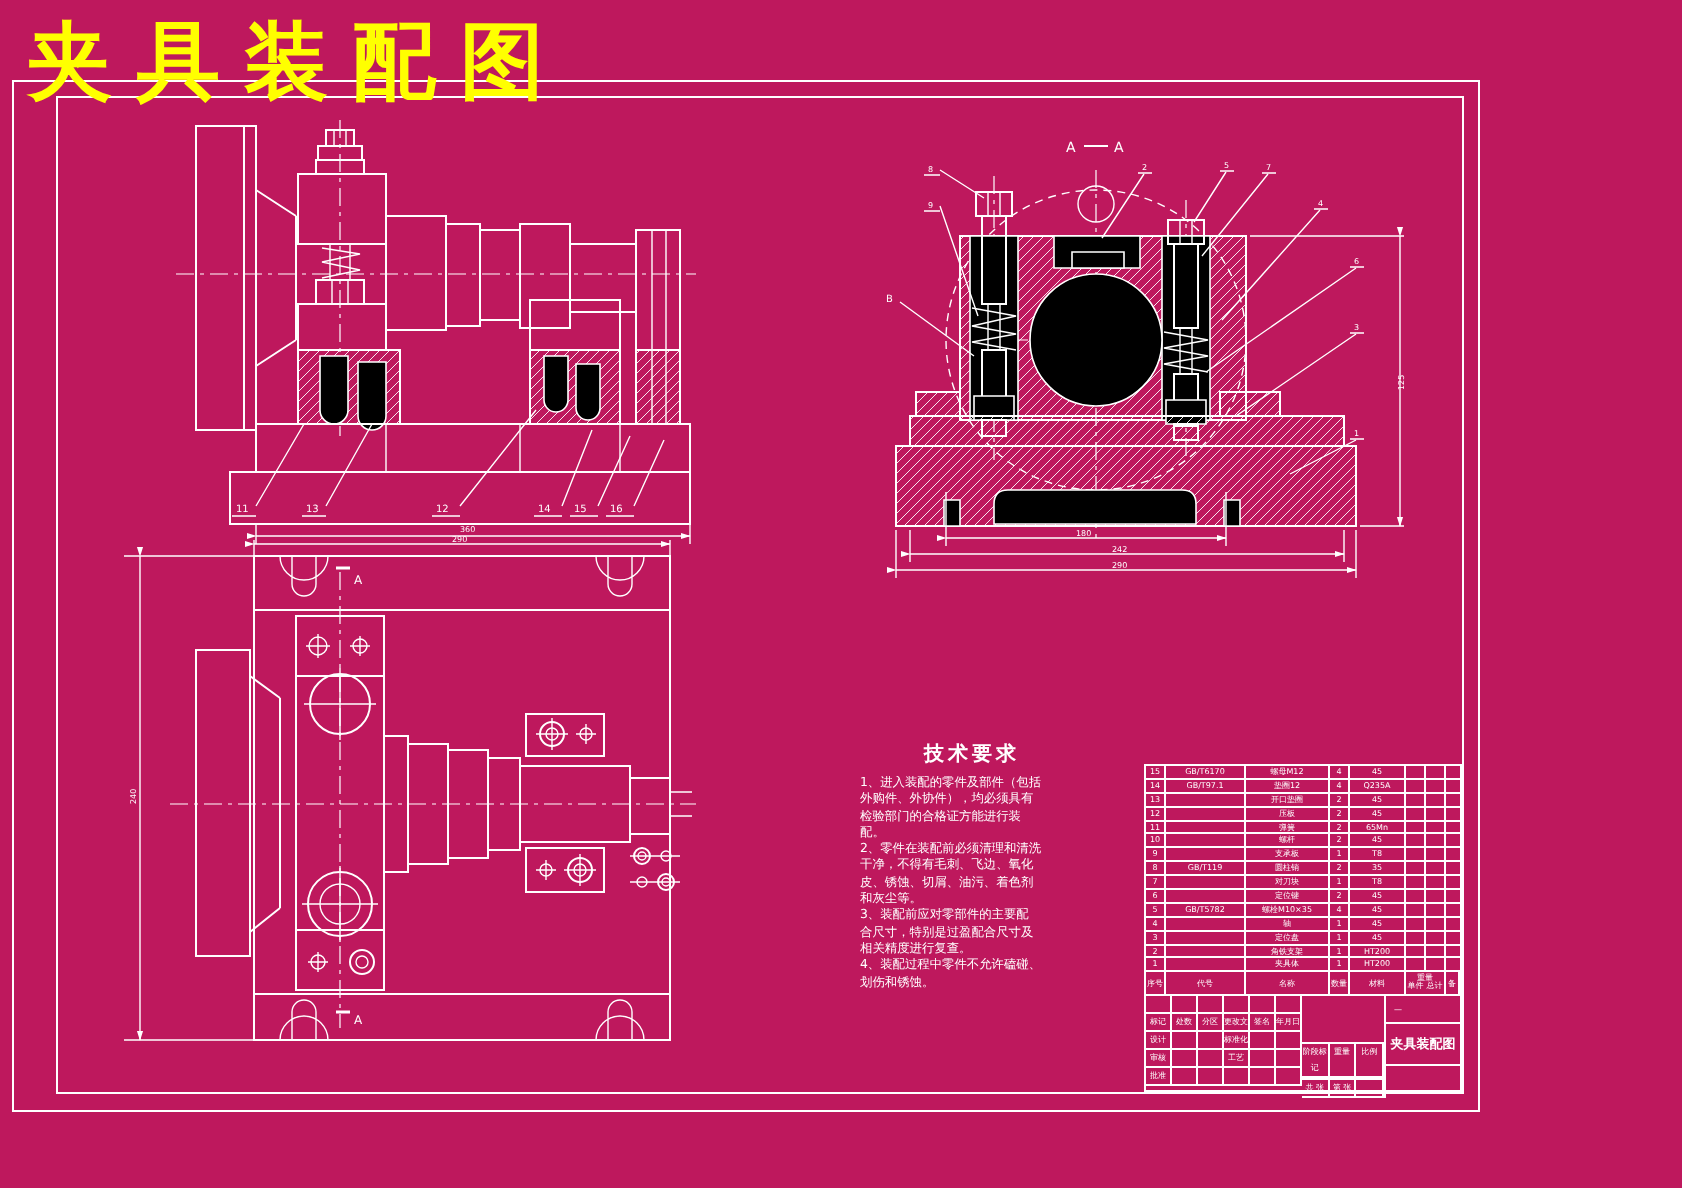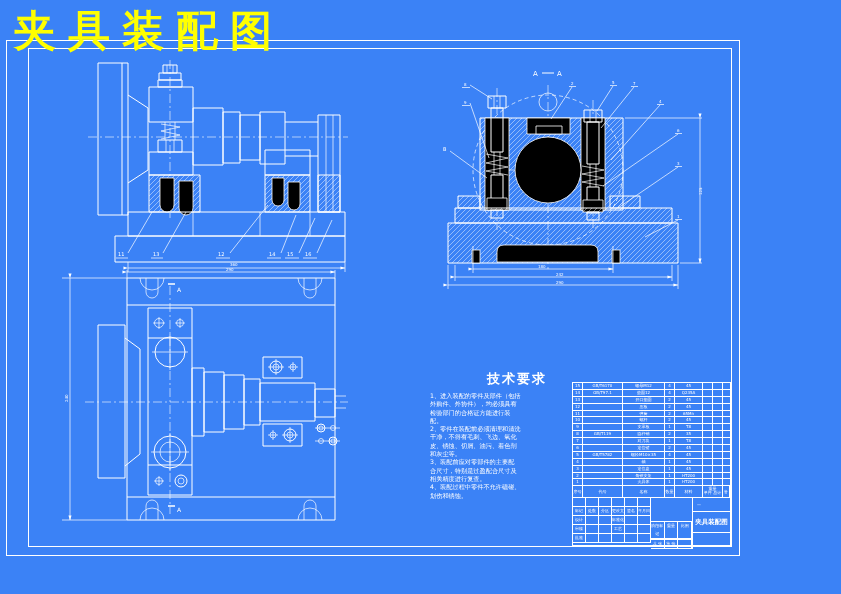--- a/index.html
+++ b/index.html
@@ -1,35 +1,35 @@
 <!DOCTYPE html>
 <html><head>
 <meta charset="utf-8">
 <style>
   html,body{margin:0;padding:0;background:#000;}
-  #screen{position:relative;width:841px;height:594px;background:#3b82f6;overflow:hidden;
+  #screen{position:relative;width:841px;height:594px;background:#be185d;overflow:hidden;
           font-family:"DejaVu Sans",sans-serif;color:#fff;}
   .abs{position:absolute;}
   #page-title{left:14px;top:10px;font-size:42px;font-weight:bold;color:#ffff00;
               letter-spacing:12px;line-height:1;white-space:nowrap;}
   .paper-frame{left:6px;top:40px;width:732px;height:514px;border:1px solid #fff;}
   .drawing-frame{left:28px;top:48px;width:702px;height:497px;border:1px solid #fff;}
   svg{position:absolute;overflow:visible;}
   svg *{vector-effect:non-scaling-stroke;}
   .ln{stroke:#fff;stroke-width:1;fill:none;}
   .thin{stroke:#fff;stroke-width:.7;fill:none;}
   .cl{stroke:#fff;stroke-width:.6;fill:none;stroke-dasharray:9 3 2 3;}
   .dash{stroke:#fff;stroke-width:.7;fill:none;stroke-dasharray:4 3;}
   .hat{fill:url(#h);stroke:#fff;stroke-width:1;}
   .ko{fill:#000;stroke:#fff;stroke-width:.8;}
   .txt{fill:#fff;font-size:5px;font-family:"DejaVu Sans",sans-serif;}
   .dimtxt{fill:#fff;font-size:4px;font-family:"DejaVu Sans",sans-serif;}
   
   #tech{left:430px;top:370px;width:142px;}
-  #tech .tr-title{font-size:13px;font-weight:bold;letter-spacing:2px;padding-left:32px;margin-bottom:4px;text-align:center;}
+  #tech .tr-title{font-size:10px;font-weight:bold;letter-spacing:2px;padding-left:32px;margin-bottom:4px;}
   #tech .tr-line{font-size:6.2px;line-height:8.3px;white-space:nowrap;overflow:hidden;}
   
   #tb{left:572px;top:382px;width:159px;height:164px;border:1px solid #fff;box-sizing:border-box;font-size:4px;}
   .bomrow{display:grid;grid-template-columns:10px 40px 42px 10px 28px 10px 10px 1fr;height:6.9px;}
   .bomrow>span{border-right:.5px solid #fff;border-bottom:.5px solid #fff;overflow:hidden;
                line-height:6.9px;text-align:center;white-space:nowrap;}
   .bomrow>span:last-child{border-right:none;}
   #bomhead{display:grid;grid-template-columns:10px 40px 42px 10px 28px 20px 1fr;height:12px;}
   #bomhead>div{border-right:.5px solid #fff;border-bottom:1px solid #fff;text-align:center;overflow:hidden;line-height:12px;}
   #bomhead .wcell{line-height:4px;padding-top:1px;}

